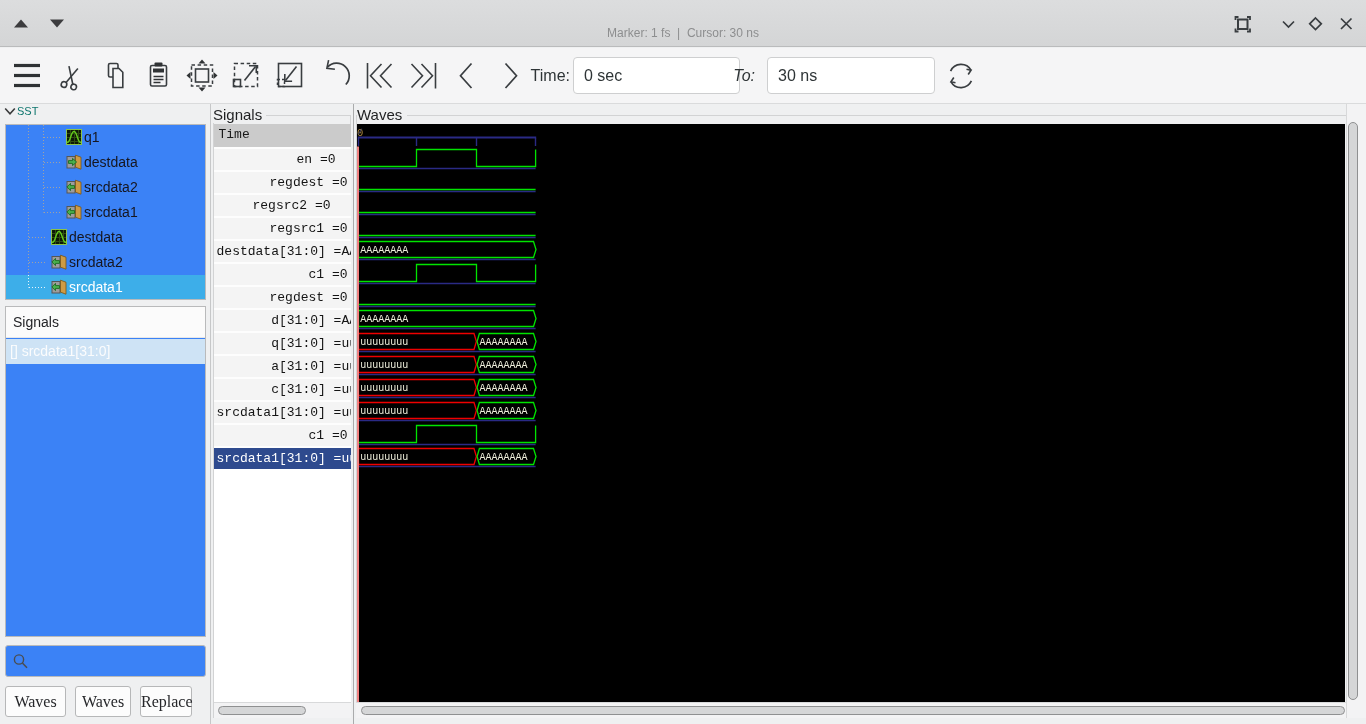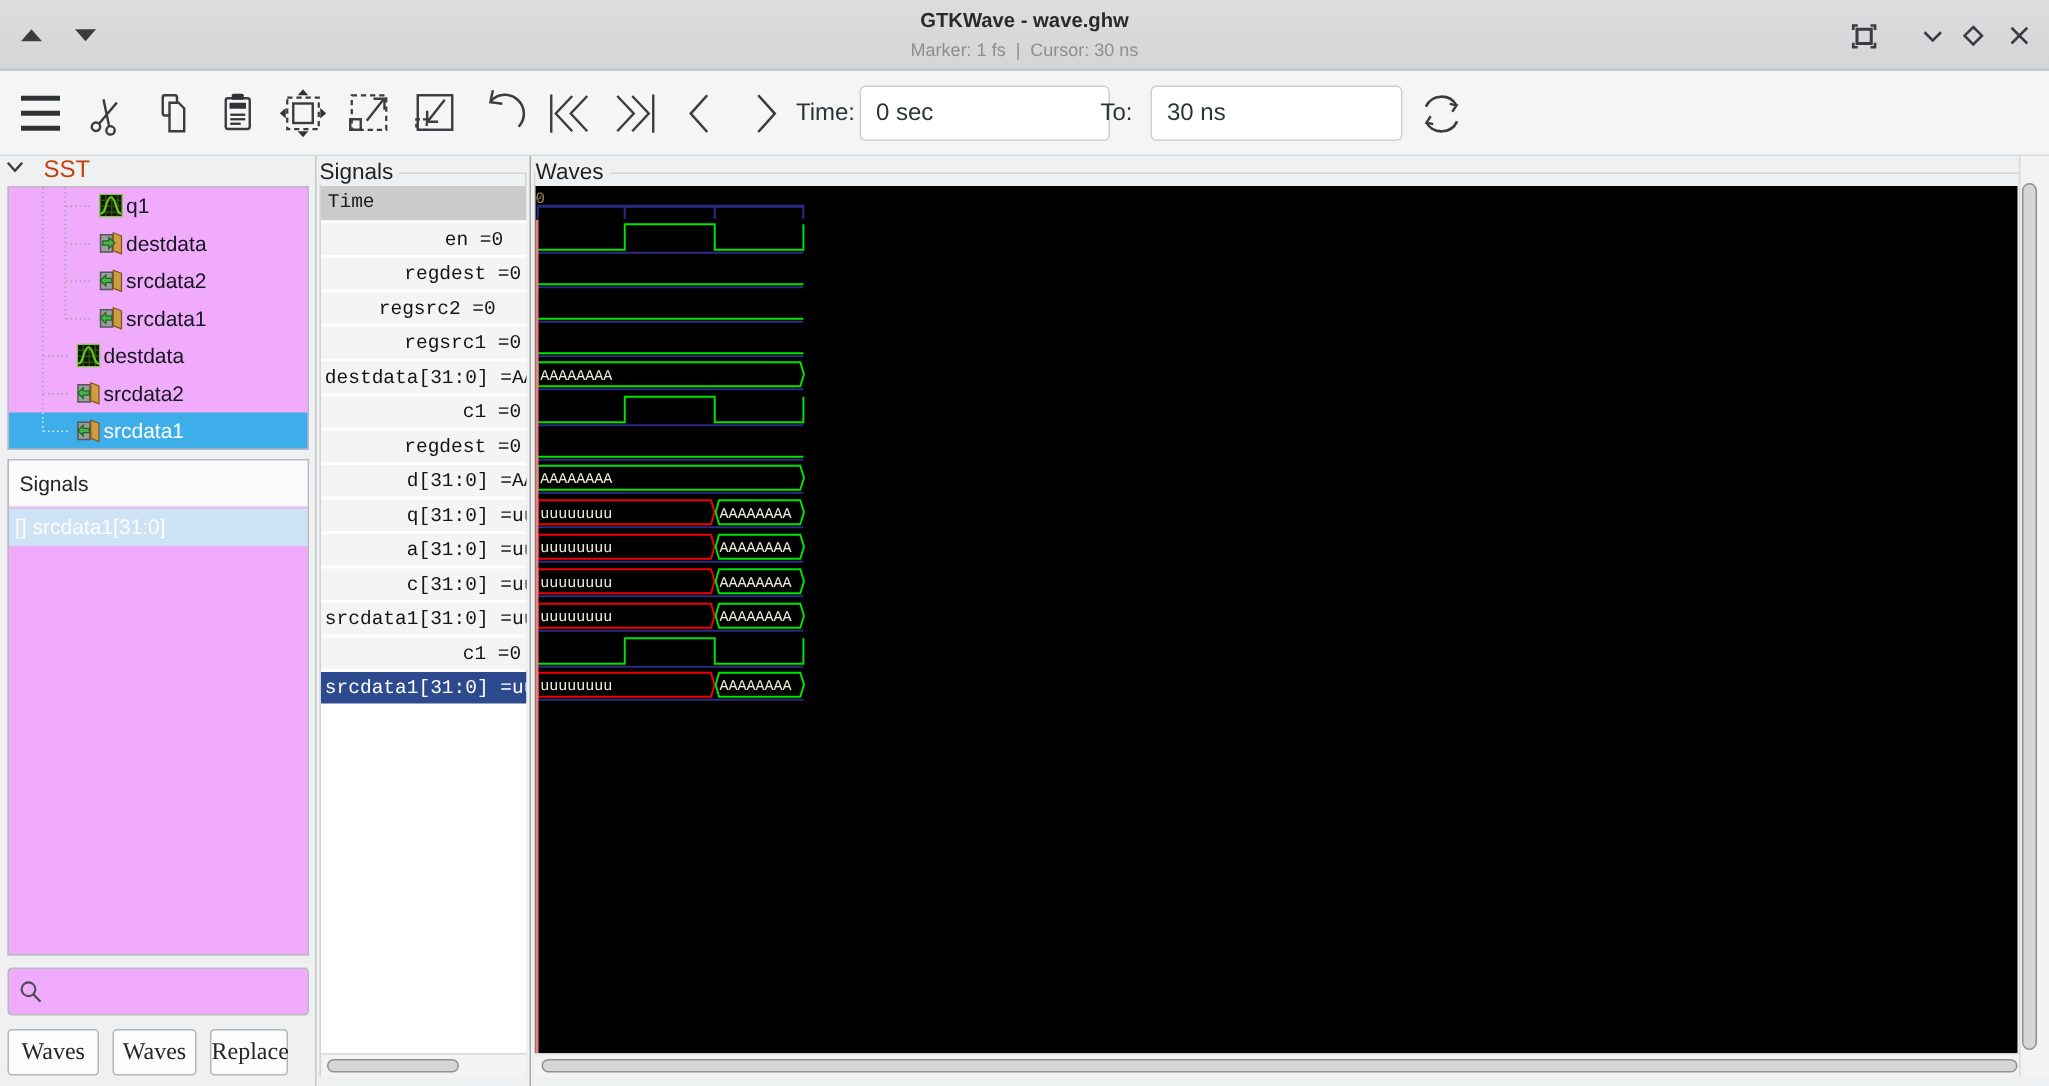--- a/index.html
+++ b/index.html
@@ -18,22 +18,22 @@
 
 #toolbar { position:absolute; left:0; top:48px; width:1366px; height:56px;
   background:#f5f5f6; border-bottom:1px solid #dadbdc; }
 .entry { position:absolute; top:57px; height:37px; background:#fff;
   border:1px solid #cecfd0; border-radius:4px; font-size:16px; color:#2e3436;
   line-height:35px; padding-left:10px; }
 .tlabel { position:absolute; top:57px; height:37px; line-height:37px;
   font-size:16px; color:#2e3436; }
 
 
-.panel { position:absolute; background:#f0abfc; border:1px solid #b9babb; }
-#sstlabel { position:absolute; left:17px; top:105px; font-size:16px; color:#c2410c;margin-left:12px; }
+.panel { position:absolute; background:#3b82f6; border:1px solid #b9babb; }
+#sstlabel { position:absolute; left:17px; top:105px; font-size:11px; color:#0f766e; }
 
 
 #tree { left:5px; top:124px; width:201px; height:176px; }
 .trow { position:absolute; left:0; width:199px; height:25px; line-height:25px;
   font-size:14px; color:#16161f; white-space:pre; }
 .trow.sel { background:#3daee9; color:#fff; }
 .ic { position:absolute; top:4px; }
 
 
 #siglist { left:5px; top:306px; width:201px; height:331px; }
@@ -78,21 +78,20 @@
   background:#f3f3f4; border-top:1px solid #d8d9da; }
 .thumb { position:absolute; background:#d5d6d7; border:1px solid #8f9091; border-radius:5px; }
 
 
 .vsplit { position:absolute; top:104px; bottom:0; width:1px; background:#c6c7c8; }
 </style>
 </head>
 <body>
 
 <div id="titlebar">
-  <div id="title">GTKWave - wave.ghw</div>
   <div id="subtitle">Marker: 1 fs&nbsp; |&nbsp; Cursor: 30 ns</div>
 </div>
 
 <div id="toolbar"></div>
 <div id="toolbar-icons">
     <svg class="abs" style="left:0;top:0;" width="1366" height="104" viewBox="0 0 1366 104">
       <polygon points="14,27.5 28,27.5 21,19.5" fill="#3c3c3e"></polygon>
       <polygon points="50,19.5 64,19.5 57,27.5" fill="#3c3c3e"></polygon>
       <rect x="1238" y="19.5" width="9.5" height="9.5" fill="none" stroke="#393d40" stroke-width="2"></rect>
       <path d="M1235.5,20 V17 H1238.5" fill="none" stroke="#393d40" stroke-width="1.8"></path>
@@ -142,21 +141,21 @@
       <path d="M471.5,63.5 L460.5,75.7 L471.5,88" fill="none" stroke="#393d40" stroke-width="1.7"></path>
       <path d="M505.5,63.5 L516.5,75.7 L505.5,88" fill="none" stroke="#393d40" stroke-width="1.7"></path>
       <path d="M950.6,71.1 A11.5,11.5 0 0 1 971.0,70.2" fill="none" stroke="#393d40" stroke-width="1.7"></path>
       <path d="M971.4,80.9 A11.5,11.5 0 0 1 951.0,81.8" fill="none" stroke="#393d40" stroke-width="1.7"></path>
       <path d="M966.5,69.2 L971.0,70.2 L968.2,74.5" fill="none" stroke="#393d40" stroke-width="1.6"></path>
       <path d="M955.5,82.8 L951.0,81.8 L953.8,77.5" fill="none" stroke="#393d40" stroke-width="1.6"></path>
     </svg>
   </div>
 <div class="tlabel" style="left:522px; width:48px; text-align:right;">Time:</div>
 <div class="entry" style="left:573px; width:167px;">0 sec</div>
-<div class="tlabel" style="left:719px; width:36px; text-align:right;">To:</div>
+<div class="tlabel" style="left:719px; width:36px; text-align:right;font-style:italic;">To:</div>
 <div class="entry" style="left:767px; width:168px;">30 ns</div>
 
 <div id="sstlabel">SST</div>
 
 <svg id="sstchev" class="abs" style="left:4px; top:107px;" width="12" height="9" viewBox="0 0 12 9">
   <path d="M1.2,1.5 L6,6.8 L10.8,1.5" fill="none" stroke="#3a3b3c" stroke-width="1.6"></path>
 </svg>
 <div class="panel" id="tree">
   <svg class="abs" style="left:0; top:0;" width="199" height="174" viewBox="0 0 199 174">
     <g stroke="#a2a2a2" stroke-width="1" stroke-dasharray="1,2" fill="none">

